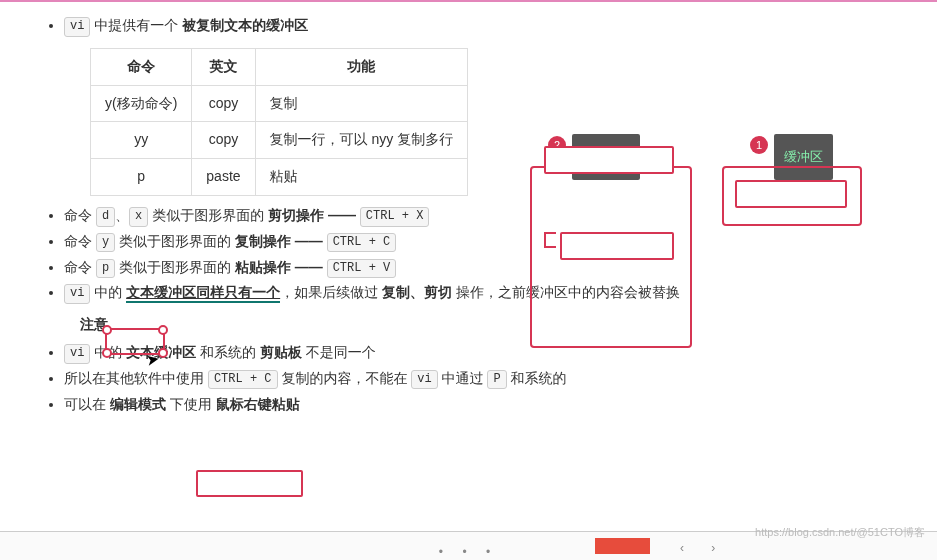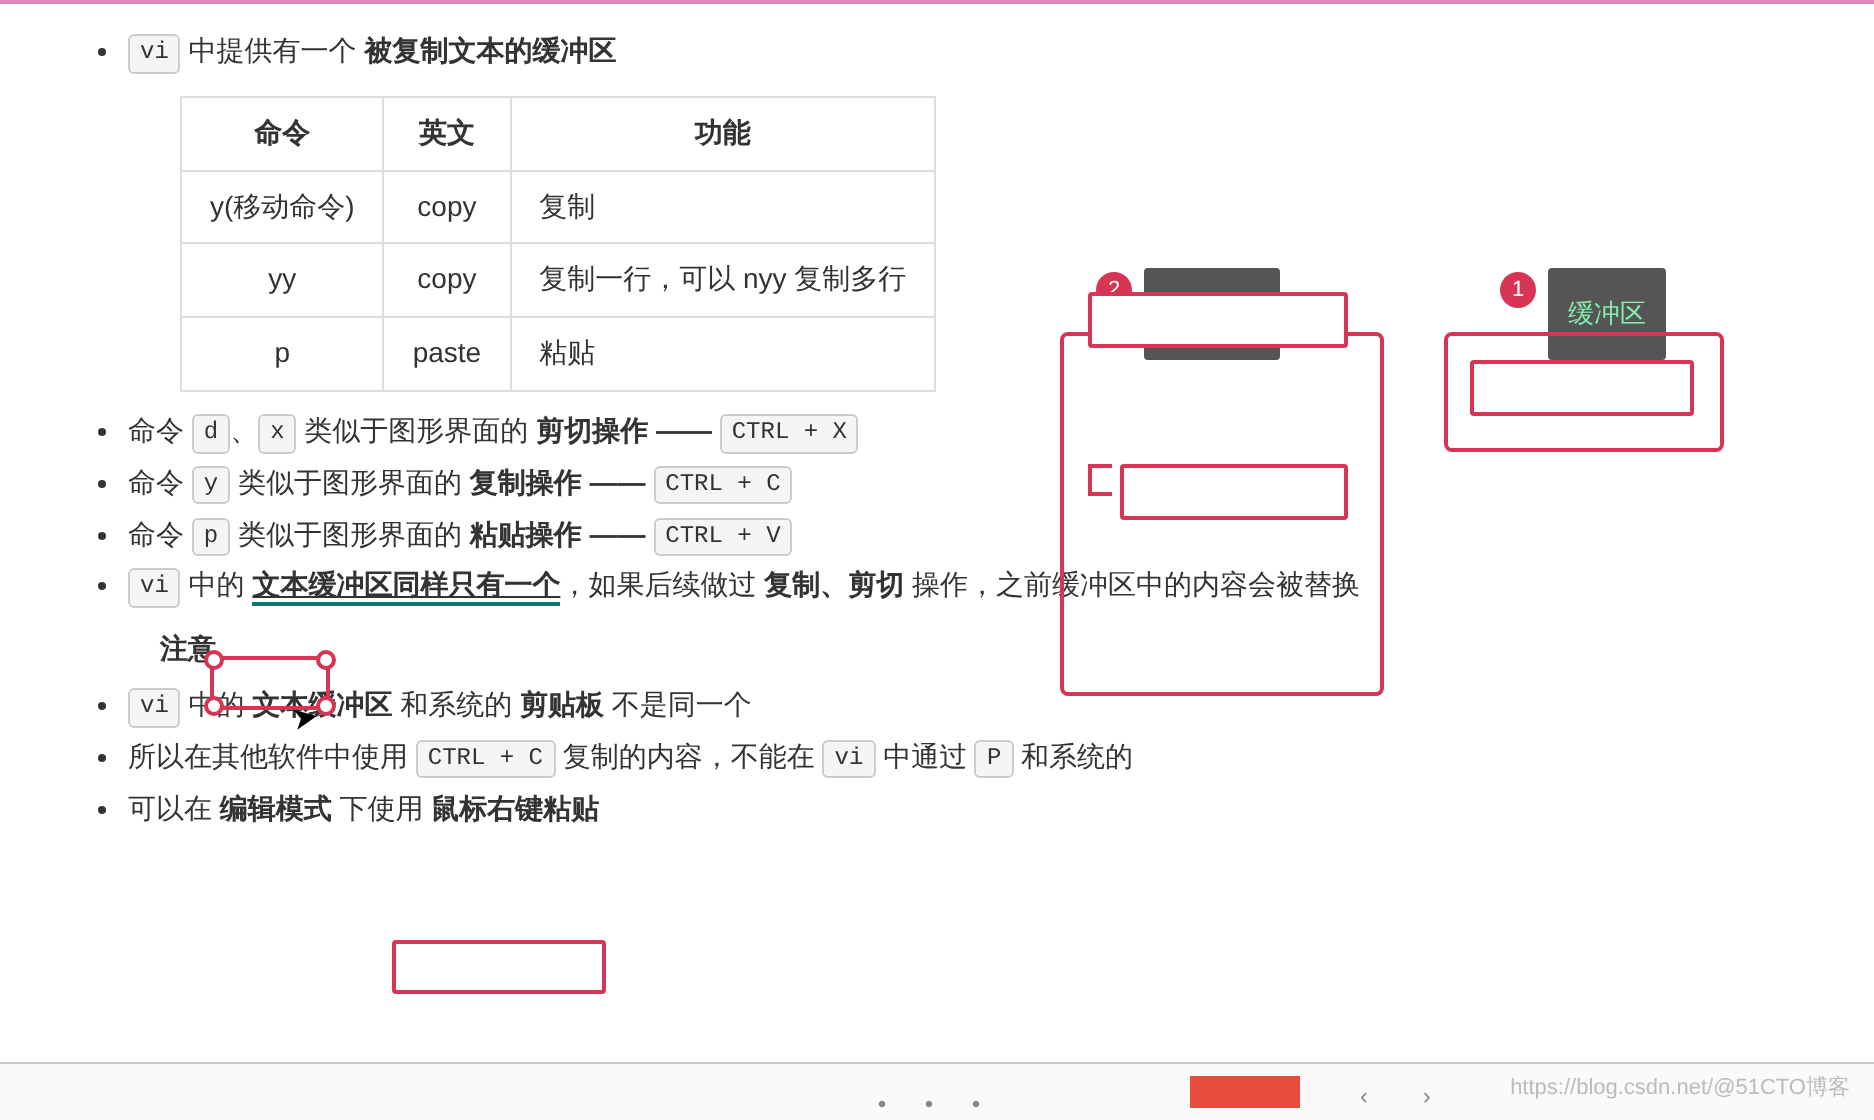--- a/index.html
+++ b/index.html
@@ -118,21 +118,21 @@
   .bottom-bar .dots {
     position:absolute; left:50%; transform:translateX(-50%); top:10px; font-size:12px; color:#888; letter-spacing:8px;
   }
   .bottom-bar .red-block {
     position:absolute; left:595px; top:6px; width:55px; height:16px; background:#e74c3c;
   }
   .bottom-bar .arrows {
     position:absolute; left:680px; top:6px; font-size:12px; color:#888; letter-spacing:12px;
   }
   .watermark {
-    position:absolute; right:12px; bottom:6px; font-size:11px; color:#bbb;
+    position:absolute; right:12px; bottom:18px; font-size:11px; color:#bbb;
   }
   .top-line { position:absolute; top:0; left:0; right:0; height:2px; background:#e386ba; }
 </style>
 </head>
 <body>
 <div class="top-line"></div>
 
 <div class="page">
 
   <ul>

